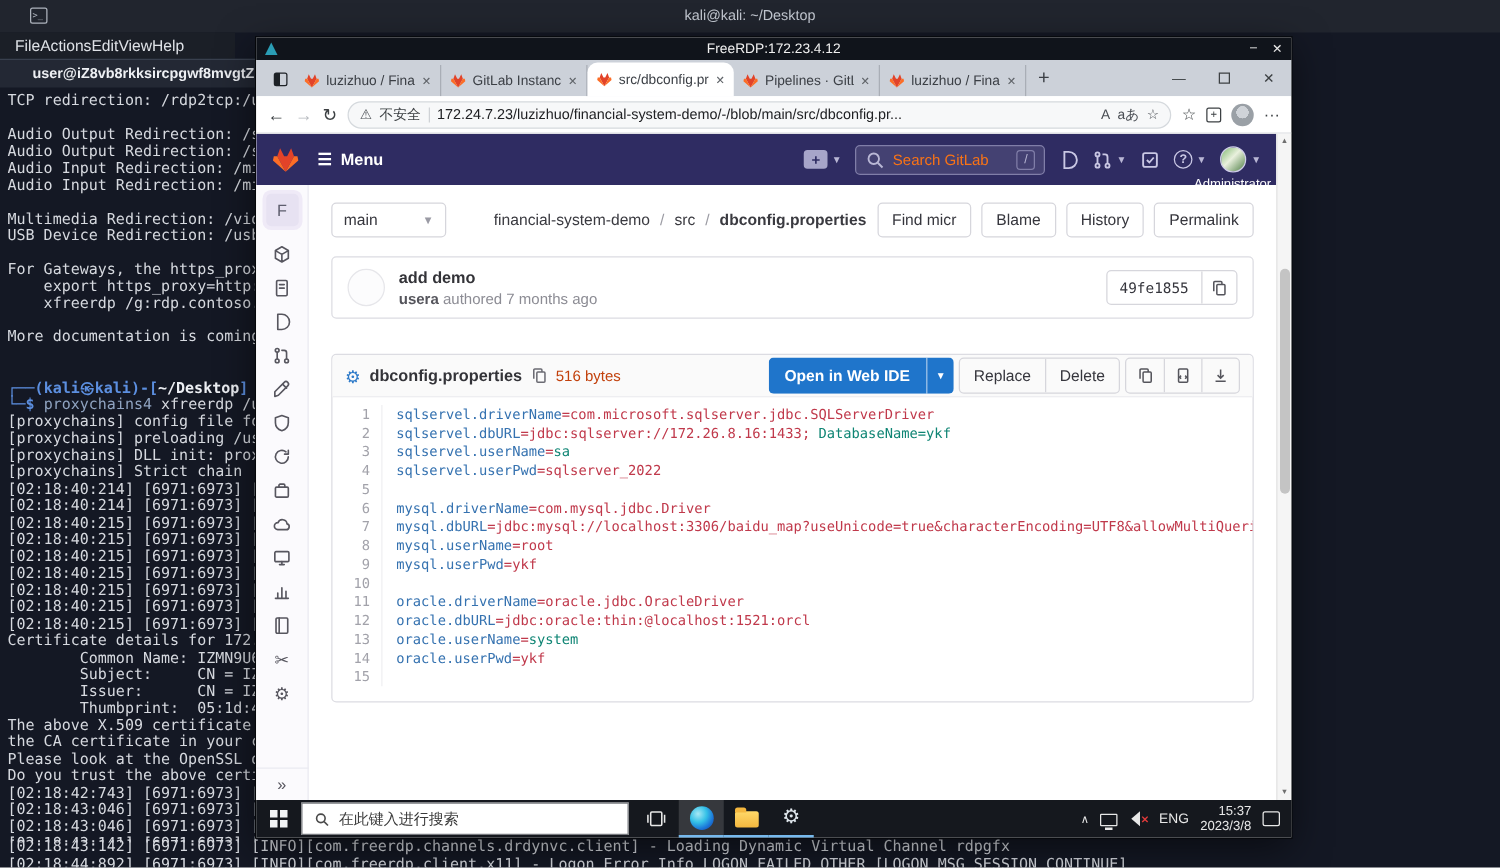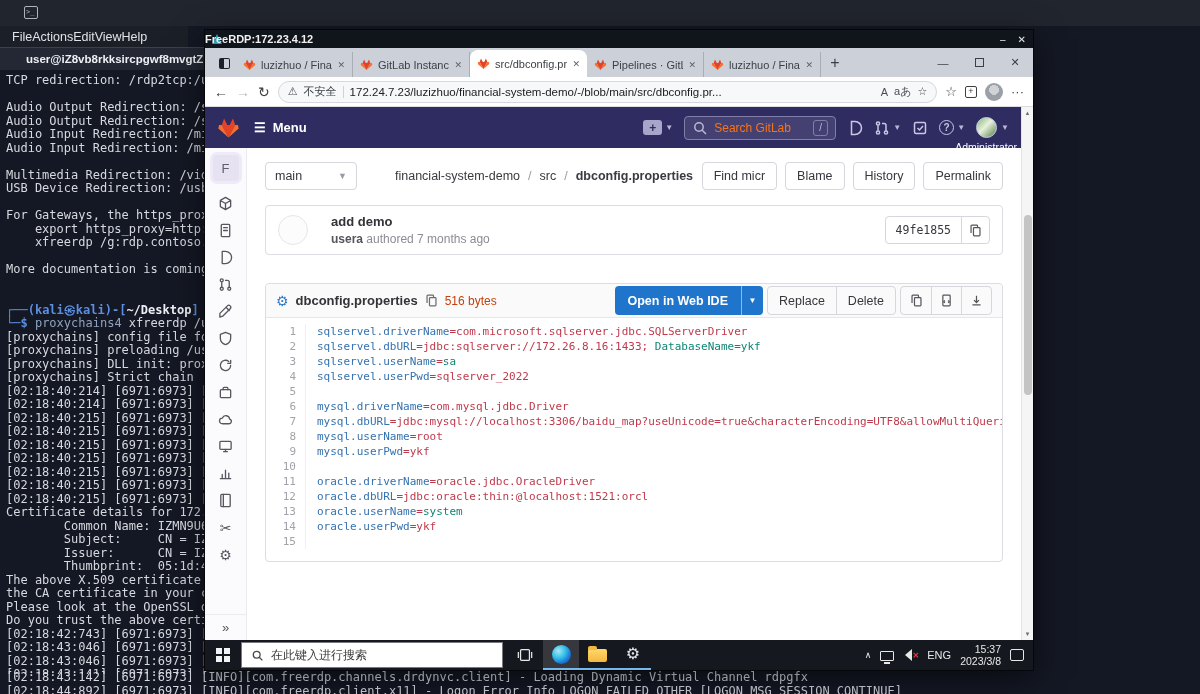--- a/index.html
+++ b/index.html
@@ -17,21 +17,21 @@
   .term-out { position:absolute; left:6px; top:74px; width:199px; height:600px; overflow:hidden; font-family:"DejaVu Sans Mono",monospace; font-size:12px; line-height:13.5px; color:#d6d9df; white-space:pre; }
   .term-bottom { position:absolute; left:6px; top:671px; width:1194px; font-family:"DejaVu Sans Mono",monospace; font-size:12px; line-height:13.5px; color:#d6d9df; white-space:pre; z-index:1; }
   .tc-b { color:#5c8fe0; font-weight:bold; }
   .tc-w { color:#eceef3; font-weight:bold; }
   .tc-c { color:#8fa3c0; }
 
   
   .rdp { position:absolute; left:205px; top:30px; width:828px; height:640px; z-index:10; background:#fff; box-shadow:0 0 0 1px #05070a, 0 8px 30px rgba(0,0,0,.55); }
   .rdp-titlebar { position:absolute; top:0; left:0; right:0; height:18px; background:#10141b; display:flex; align-items:center; padding:0 7px; }
   .rdp-ico { width:0; height:0; border-left:5px solid transparent; border-right:5px solid transparent; border-bottom:10px solid #2a9db5; }
-  .rdp-title { position:absolute; left:0; right:0; text-align:left; color:#f0f0f0; font-size:11px; font-weight:bold; }
+  .rdp-title { position:absolute; left:0; right:0; text-align:center; color:#f0f0f0; font-size:11px; font-weight:normal; }
   .rdp-ctl { margin-left:auto; display:flex; gap:12px; color:#e8e8e8; font-size:10px; z-index:1; }
 
   .browser { position:absolute; top:18px; left:0; right:0; bottom:30px; display:flex; flex-direction:column; }
   .tabstrip { height:29px; background:#ccd1d9; display:flex; align-items:flex-end; padding-left:7px; }
   .tab-actions { width:24px; height:24px; margin-bottom:2px; display:flex; align-items:center; justify-content:center; }
   .tab-actions i { width:11px; height:11px; border:1.6px solid #1d2126; border-radius:2px; display:block; border-left-width:5px; }
   .btab { width:117px; height:25px; display:flex; align-items:center; gap:5px; padding:0 7px; border-right:1px solid #a9aeb6; font-size:11px; color:#3b3f45; }
   .btab.active { background:#fff; border-radius:8px 8px 0 0; border-right:none; height:27px; }
   .btab .fav svg { width:13px; height:13px; display:block; }
   .btab .lbl { flex:1; white-space:nowrap; overflow:hidden; }
@@ -84,21 +84,21 @@
   .gmain { position:absolute; left:42px; top:41px; right:12px; bottom:0; background:#fff; overflow:hidden; }
   .crumb-row { display:flex; align-items:center; padding:12px 18px 0; height:44px; }
   .branch-select { width:92px; height:28px; border:1px solid #d6d6dc; border-radius:4px; display:flex; align-items:center; padding:0 9px; font-size:12.5px; color:#36363d; background:#fff; }
   .branch-select .ch { margin-left:auto; color:#9a9aa4; font-size:9px; }
   .crumbs { margin-left:38px; display:flex; gap:8px; font-size:12.5px; color:#3a3a40; }
   .crumbs .sep { color:#9b9ba3; }
   .crumbs .last { font-weight:bold; }
   .crumb-actions { margin-left:auto; display:flex; gap:8px; }
   .gl-btn { height:28px; padding:0 11px; border:1px solid #d6d6dc; border-radius:4px; background:#fff; font-size:12.5px; color:#36363d; display:flex; align-items:center; }
 
-  .commit-box { margin:13px 18px 0; height:50px; border:1px solid #dcdce2; border-radius:4px; display:flex; align-items:center; padding:0 12px; gap:23px; }
+  .commit-box { margin:13px 18px 0; height:50px; border:1px solid #dcdce2; border-radius:4px; display:flex; align-items:center; padding:0 12px; gap:11px; }
   .commit-avatar { width:30px; height:30px; border-radius:50%; background:#fcfcfd; border:1px solid #e6e6ea; }
   .commit-title { font-size:13px; font-weight:bold; color:#333338; }
   .commit-meta { font-size:12px; color:#8c8c94; margin-top:3px; }
   .commit-meta b { color:#55555c; font-weight:bold; }
   .sha-group { margin-left:auto; display:flex; height:28px; border:1px solid #d6d6dc; border-radius:4px; overflow:hidden; }
   .sha { padding:0 10px; display:flex; align-items:center; font-family:"DejaVu Sans Mono",monospace; font-size:11.5px; color:#36363d; }
   .mini-btn { width:28px; display:flex; align-items:center; justify-content:center; border-left:1px solid #d6d6dc; color:#55555c; }
   .mini-btn svg, .ico13 { width:13px; height:13px; display:block; }
 
   .file-box { margin:28px 18px 0; border:1px solid #dcdce2; border-radius:4px; }
@@ -149,20 +149,21 @@
   .vol { position:relative; width:15px; height:12px; }
   .vol .conep { position:absolute; left:2px; top:0; width:0; height:0; border-top:6px solid transparent; border-bottom:6px solid transparent; border-right:7px solid #e8e8e8; }
   .vol .mute { position:absolute; right:-1px; top:3px; color:#e23b3b; font-size:8px; font-weight:bold; line-height:8px; }
   .notif-ico { width:14px; height:12px; border:1.4px solid #e8e8e8; border-radius:2px; }
 </style>
 </head>
 <body>
 
 <div class="host-titlebar">
   <span class="host-winicon">&gt;_</span>
+  <span class="host-title">kali@kali: ~/Desktop</span>
 </div>
 
 <div class="term-menubar">
     <span>File</span>
     <span>Actions</span>
     <span>Edit</span>
     <span>View</span>
     <span>Help</span>
   </div>
 <div class="term-tabbar">

